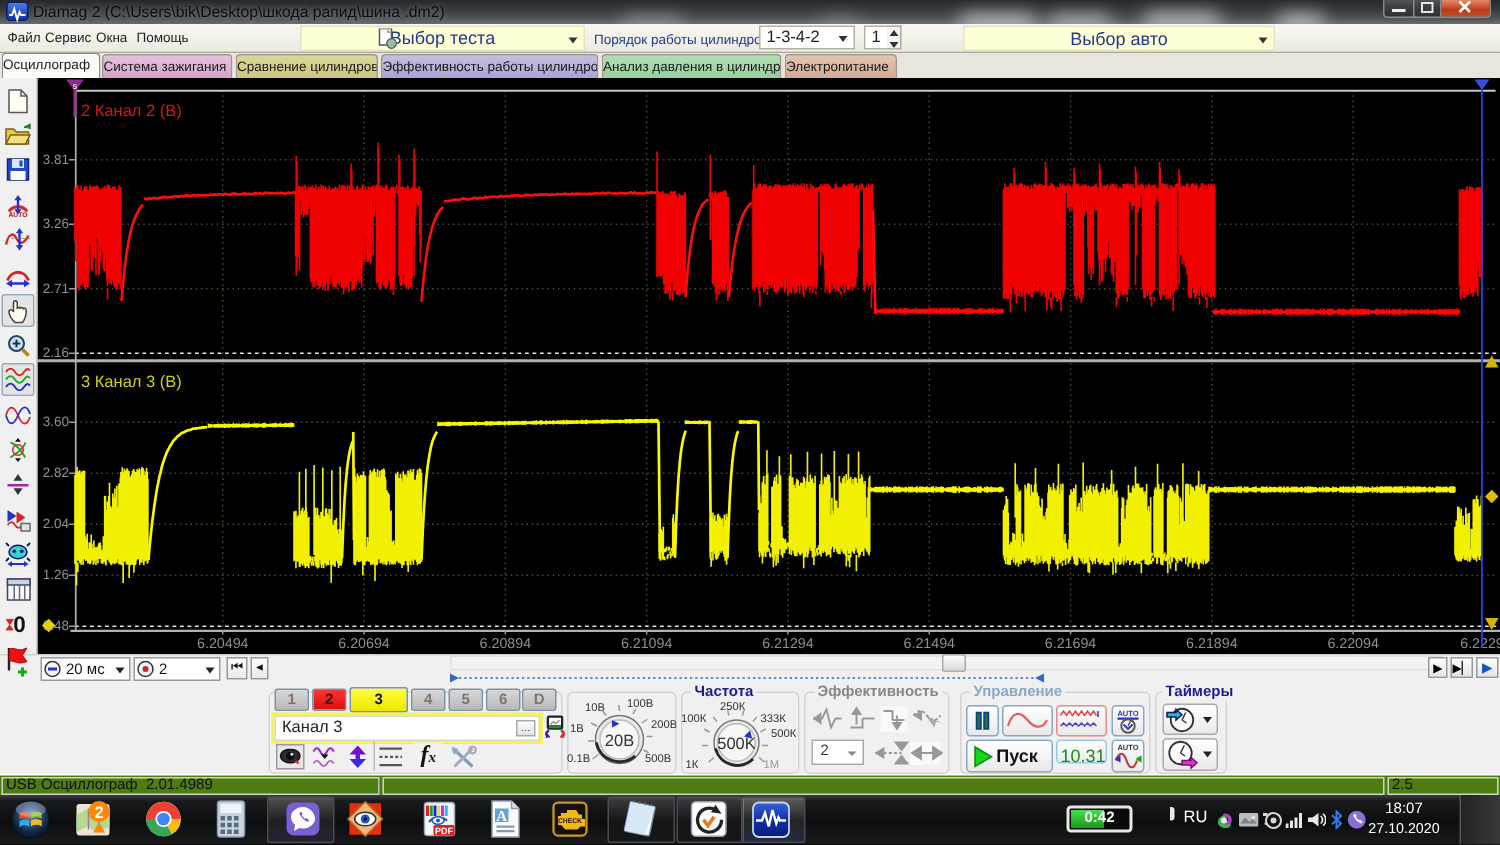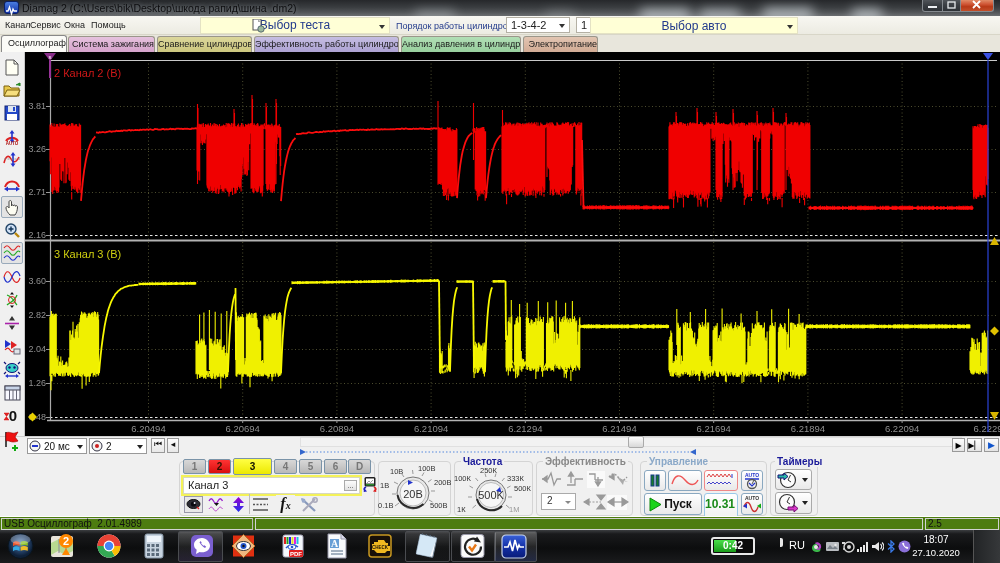--- a/index.html
+++ b/index.html
@@ -16,21 +16,21 @@
 #btnmax{width:19px;margin-left:-1px}
 #btnclose{width:34px;margin-left:-1px;border-radius:0 0 3px 0;background:linear-gradient(#e08b66,#cf5433 40%,#b83a17 60%,#c34f2a)!important}
 
 #menubar{left:0;top:16px;width:1000px;height:19px;background:linear-gradient(#f8f7f2,#ecebe2);border-bottom:1px solid #d8d6c8;font-size:9px;color:#222}
 #menubar span.m{position:absolute;top:4px}
 .combo{position:absolute;height:17px;background:#ffffd6;border:1px solid #e4e2c4;font-size:12px;color:#223a8c;text-align:center;line-height:16px}
 .combo .arr{position:absolute;right:4px;top:7px;width:0;height:0;border-left:3.5px solid transparent;border-right:3.5px solid transparent;border-top:4px solid #333}
 .wcombo{position:absolute;height:16px;background:#fff;border:1px solid #b4b0a4;font-size:11px;color:#222;padding-left:4px;line-height:15px}
 
 #tabs{left:0;top:35px;width:1000px;height:17px;background:#e8e6dc}
-.tab{position:absolute;top:1px;height:16px;border:1px solid #9a968a;border-bottom:none;border-radius:3px 3px 0 0;font-size:9px;text-align:right;color:#1a1a1a;line-height:15px;overflow:hidden;white-space:nowrap}
+.tab{position:absolute;top:1px;height:16px;border:1px solid #9a968a;border-bottom:none;border-radius:3px 3px 0 0;font-size:9px;text-align:left;color:#1a1a1a;line-height:15px;overflow:hidden;white-space:nowrap}
 
 #ltool{left:0;top:52px;width:25px;height:404px;background:#f0f0f0;border-right:1px solid #c8c8c8}
 .ticon{position:absolute;left:1px;width:22px;height:22px;display:flex;align-items:center;justify-content:center}
 .tpress{background:#e4e4e4;border:1px solid #9ab;border-radius:2px}
 
 #scope{left:25px;top:52px;width:975px;height:384px;background:#000}
 
 #navrow{left:0;top:436px;width:1000px;height:20px;background:#f0f0f0;border-top:1px solid #d0d0d0}
 .navbtn{position:absolute;height:15px;background:linear-gradient(#fdfdfd,#e8e8e8);border:1px solid #999;font-size:9px;text-align:center;color:#111}
 
@@ -68,38 +68,38 @@
       </svg></div>
  <div id="btnmax"><svg width="17" height="10">
         <rect x="5" y="2" width="7" height="6" fill="none" stroke="#e8ebee" stroke-width="1.3"></rect>
       </svg></div>
  <div id="btnclose"><svg width="32" height="10">
         <path d="M12 1 L19 8 M19 1 L12 8" stroke="#fff" stroke-width="1.8"></path>
       </svg></div>
 </div>
 
 <div class="abs" id="menubar">
- <span class="m" style="left:5px">Канал</span>
+ <span class="m" style="left:5px">Файл</span>
  <span class="m" style="left:30px">Сервис</span>
  <span class="m" style="left:64px">Окна</span>
  <span class="m" style="left:91px">Помощь</span>
 </div>
 <div class="combo" style="left:200px;top:17px;width:190px;line-height:15px"><svg style="position:absolute;left:50px;top:1px" width="15" height="14" viewBox="0 0 15 14">
       <rect x="2" y="0" width="8" height="11" fill="#fff" stroke="#555" stroke-width="1"></rect>
       <path d="M7 0 l3 3 h-3 z" fill="#aaa"></path>
       <circle cx="10" cy="10" r="3.2" fill="#9cb89c" stroke="#456" stroke-width=".8"></circle>
     </svg><span style="">Выбор теста</span><div class="arr"></div></div>
 <span class="abs" style="left:396px;top:21px;font-size:9px;color:#223a8c">Порядок работы цилиндров</span>
 <div class="wcombo" style="left:506px;top:17px;width:64px">1-3-4-2<div class="arr" style="position:absolute;right:4px;top:6px;width:0;height:0;border-left:3.5px solid transparent;border-right:3.5px solid transparent;border-top:4px solid #333"></div></div>
 <div class="wcombo" style="left:576px;top:17px;width:25px">1</div>
 <div class="abs" style="left:591px;top:17px;width:10px;height:16px;background:#f2f2f2;border:1px solid #b4b0a4;border-left:none"><svg width="8" height="14" style="margin:1px 0 0 1px">
       <path d="M4 1 L7 5 H1 Z" fill="#333"></path>
       <path d="M4 13 L7 9 H1 Z" fill="#333"></path>
     </svg></div>
-<div class="combo" style="left:590px;top:17px;width:208px">Выбор авто<div class="arr"></div></div>
+<div class="combo" style="left:642px;top:17px;width:208px">Выбор авто<div class="arr"></div></div>
 
 <div class="abs" id="tabs">
  <div class="tab" style="left:1px;top:0;width:66px;height:17px;background:#fbfbf7;border-color:#888;z-index:3">Осциллограф</div>
  <div class="tab" style="left:68px;width:87px;background:linear-gradient(#e6c2de,#d5a3cb)">Система зажигания</div>
  <div class="tab" style="left:157px;width:95px;background:linear-gradient(#dcd79c,#ccc67e)">Сравнение цилиндров</div>
  <div class="tab" style="left:254px;width:145px;background:linear-gradient(#c6bee2,#ada2d3)">Эффективность работы цилиндров</div>
  <div class="tab" style="left:401px;width:120px;background:linear-gradient(#b2dfb6,#97cf9d)">Анализ давления в цилиндре</div>
  <div class="tab" style="left:523px;width:75px;background:linear-gradient(#e2c5b2,#d2ab94)">Электропитание</div>
 </div>
 
@@ -511,21 +511,21 @@
 <div class="cbtn" style="left:741px;top:470px;width:22px;height:21px"><svg width="20" height="19" viewBox="0 0 20 19">
       <text x="10" y="6" font-size="5" font-weight="bold" fill="#23c" text-anchor="middle" font-family="Liberation Sans,sans-serif">AUTO</text>
       <path d="M3 8h14" stroke="#23c" stroke-width="1.5"></path>
       <circle cx="10" cy="13" r="4.5" fill="none" stroke="#555" stroke-width="1.3"></circle>
       <path d="M10 13l2-4" stroke="#555"></path>
       <path d="M7 12l3 3 3-3" fill="none" stroke="#23c" stroke-width="1.2"></path>
     </svg></div>
 <div class="cbtn" style="left:644px;top:493px;width:58px;height:22px;font-size:12px;font-weight:bold;color:#111;text-align:center;line-height:20px"><svg style="position:absolute;left:3px;top:3px" width="15" height="15" viewBox="0 0 15 15">
       <path d="M2 1l11 6.5L2 14z" fill="#1ad41a" stroke="#0a8a0a"></path>
     </svg><span style="margin-left:10px">Пуск</span></div>
-<div class="cbtn" style="left:704px;top:493px;width:34px;height:38px;border:1.5px solid #9ac8e8;font-size:12px;font-weight:bold;color:#1a8a1a;text-align:left;line-height:20px">10.31</div>
+<div class="cbtn" style="left:704px;top:493px;width:34px;height:16px;border:1.5px solid #9ac8e8;font-size:12px;font-weight:normal;color:#1a8a1a;text-align:right;line-height:20px">10.31</div>
 <div class="cbtn" style="left:741px;top:493px;width:22px;height:22px"><svg width="20" height="20" viewBox="0 0 20 20">
       <text x="10" y="6" font-size="5" font-weight="bold" fill="#333" text-anchor="middle" font-family="Liberation Sans,sans-serif">AUTO</text>
       <path d="M2 13c2-6 5-6 7 0s5 6 7 0" fill="none" stroke="#c33" stroke-width="1.4"></path>
       <path d="M1 12l4-2.5v5z" fill="#23c"></path>
       <path d="M15 12l4-2.5v5z" fill="#1a1"></path>
     </svg></div>
 
 <div class="gbox" style="left:770px;top:461px;width:48px;height:55px">
     <div class="gtitle" style="left:4px;color:#1a1a99">Таймеры</div>
   </div>

